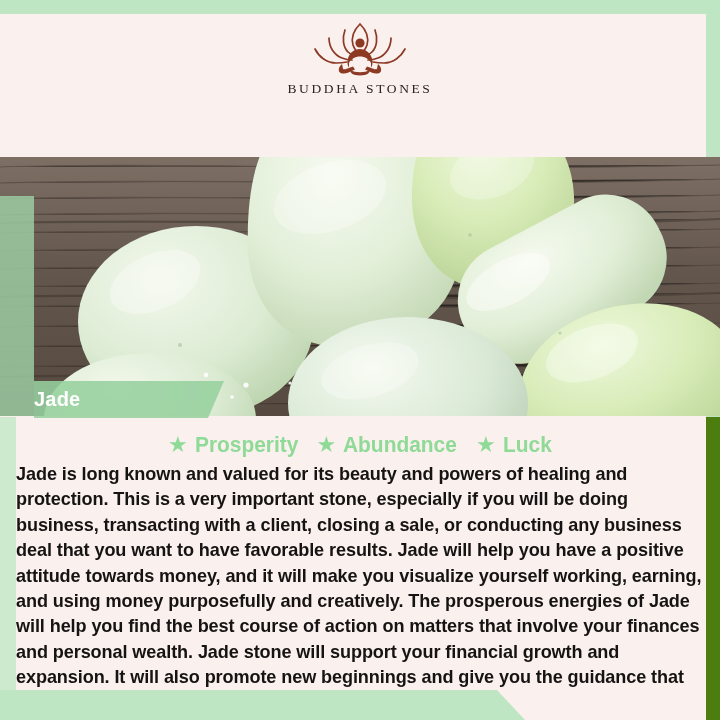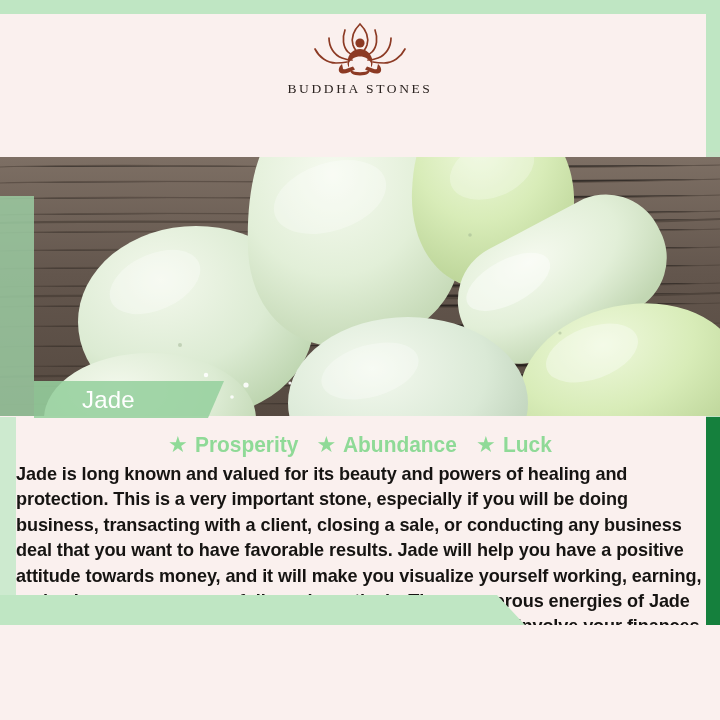--- a/index.html
+++ b/index.html
@@ -1,21 +1,21 @@
 <!DOCTYPE html>
 <html><head>
 <meta charset="utf-8">
 <style>
   html,body{margin:0;padding:0;}
   body{
     width:720px;height:720px;overflow:hidden;
     font-family:"Liberation Sans", sans-serif;
     background:#faf0ee;
   }
-  .poster{position:relative;width:720px;height:625px;background:#15803d;overflow:hidden;}
+  .poster{position:relative;width:720px;height:720px;background:#4d7c0f;overflow:hidden;}
 
   
   .strip-top{position:absolute;left:0;top:0;width:720px;height:14px;background:#bfe6c3;}
   .strip-right{position:absolute;right:0;top:0;width:14px;height:152px;background:#bfe6c3;}
   .strip-right2{position:absolute;right:0;top:152px;width:14px;height:265px;background:#c3e3c6;}
   .strip-left-low{position:absolute;left:0;top:417px;width:16px;height:285px;background:#cdeacf;}
   .strip-left-img{position:absolute;left:0;top:196px;width:34px;height:220px;background:#9ecfa5;opacity:.82;}
   .strip-bottom{position:absolute;left:0;bottom:0;width:525px;height:30px;background:#bfe6c3;
      clip-path:polygon(0 0,497px 0,525px 30px,0 30px);}
   .inner-card{position:absolute;left:0;top:14px;width:706px;height:706px;background:#faf0ee;}
@@ -37,21 +37,21 @@
   
   .photo{position:absolute;left:0;top:157px;width:720px;height:259px;overflow:hidden;
       background:#6b5f56;}
   .photo svg{display:block;width:720px;height:259px;}
 
   
   .jade-banner{position:absolute;left:34px;top:381px;width:190px;height:37px;
       background:rgba(150,208,158,.88);
       clip-path:polygon(0 0,190px 0,174px 37px,0 37px);
       display:flex;align-items:center;}
-  .jade-text{color:#ffffff;font-weight:400;font-size:24px;margin-left:48px;letter-spacing:.2px;}
+  .jade-text{color:#ffffff;font-weight:700;font-size:20px;letter-spacing:.2px;}
 
   
   .benefits{position:absolute;left:16px;top:430px;width:690px;height:30px;
       display:flex;align-items:center;justify-content:center;gap:13px;}
   .benefit{display:flex;align-items:center;gap:7px;}
   .star{color:#8fda97;font-size:22px;line-height:1;}
   .benefit-label{font-family:"Liberation Sans Narrow","Liberation Sans",sans-serif;
       font-weight:700;font-size:22px;color:#8fda97;transform:scaleX(.95);transform-origin:left center;
       white-space:nowrap;}
 

